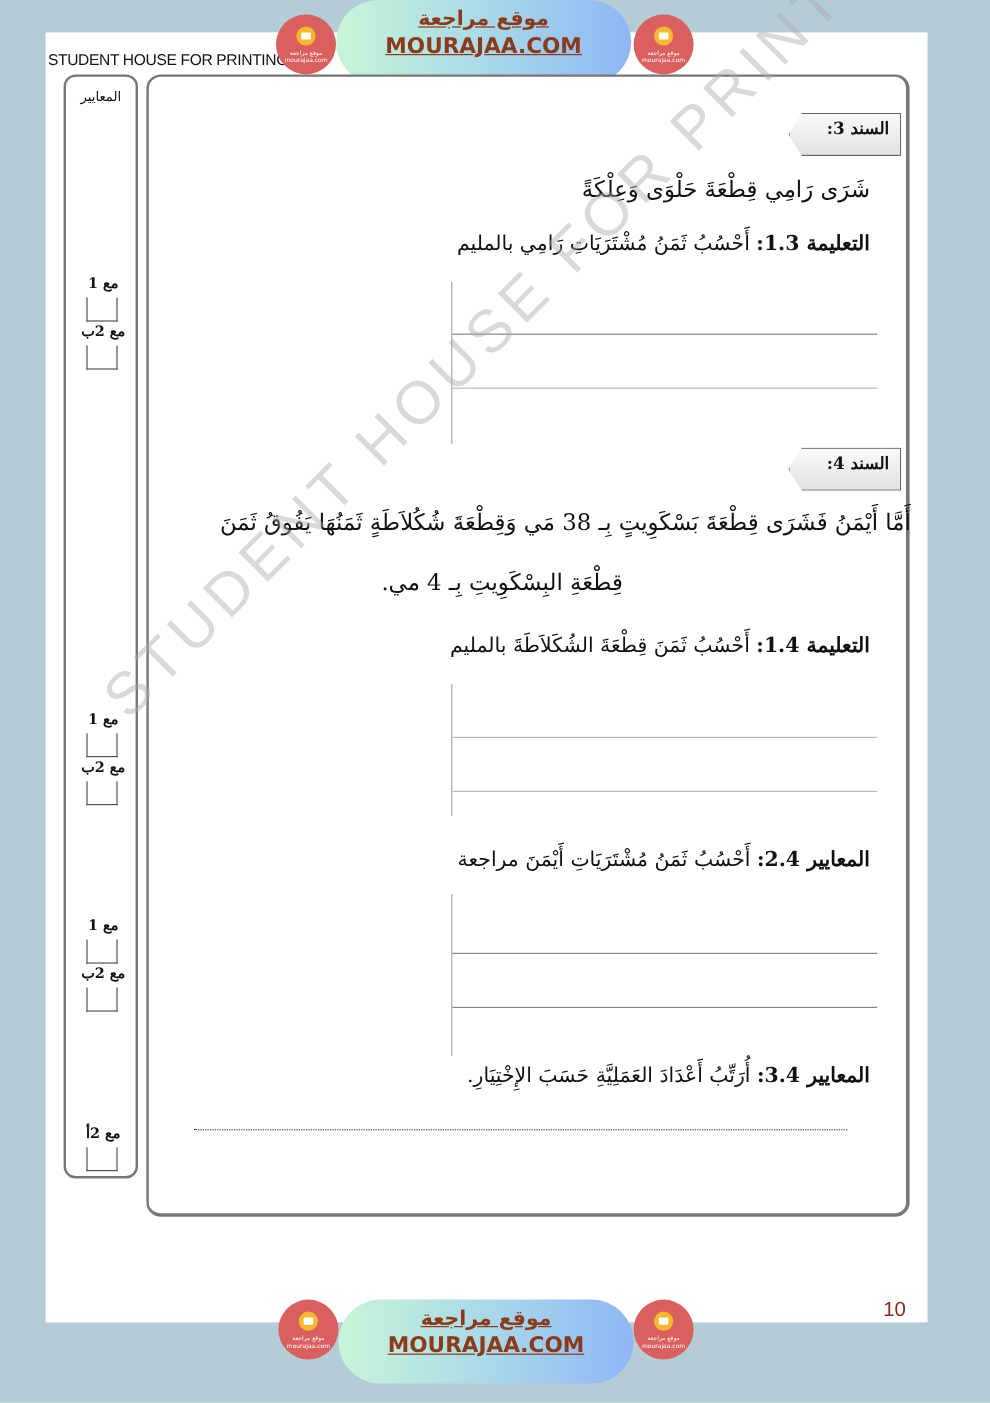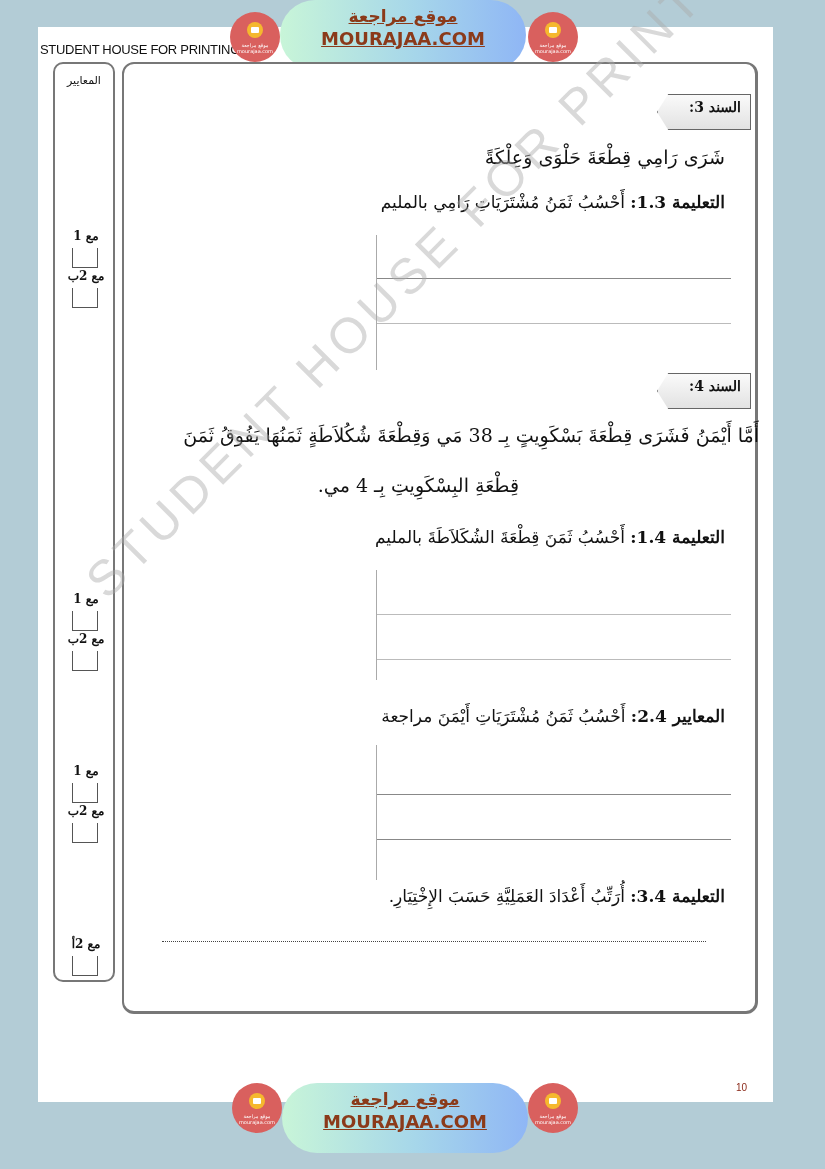--- a/index.html
+++ b/index.html
@@ -17,21 +17,21 @@
   .ar{position:absolute;direction:rtl;text-align:right;font-family:"DejaVu Serif",serif;color:#111;white-space:nowrap;}
   .ar-body{font-size:19px;}
   .ar-instr{font-size:17px;}
   .ar-instr b{font-weight:bold;}
   .answer-area{position:absolute;}
   .vline{position:absolute;width:1px;background:#aaa;}
   .hline{position:absolute;height:0;border-top:1px solid #888;}
   .hline.light{border-top:1px solid #bbb;}
   .dotted-line{position:absolute;height:0;border-top:1px dotted #444;}
   .watermark{position:absolute;left:95px;top:560px;font-family:"Liberation Sans",sans-serif;font-size:50px;color:rgba(170,170,170,0.45);letter-spacing:6px;transform:rotate(-45deg);transform-origin:left center;white-space:nowrap;}
-  .page-number{position:absolute;left:736px;top:1082px;font-family:"Liberation Sans",sans-serif;font-size:10px;color:#8b2a1a;}
+  .page-number{position:absolute;left:736px;top:1082px;font-family:"Liberation Sans",sans-serif;font-size:17px;color:#8b2a1a;}
   .brand-pill{position:absolute;width:246px;height:70px;border-radius:35px;background:linear-gradient(90deg,#c8f5d8,#a6d6ea 55%,#8fb6f5);text-align:center;}
   .brand-ar{font-family:"DejaVu Sans",sans-serif;font-weight:bold;font-size:17px;color:#8b3a1a;text-decoration:underline;margin-top:6px;direction:rtl;}
   .brand-en{font-family:"DejaVu Sans",sans-serif;font-weight:bold;font-size:18px;color:#8b3a1a;text-decoration:underline;margin-top:2px;}
   .brand-badge{position:absolute;width:50px;height:50px;border-radius:50%;background:#d9605e;}
   .badge-core{position:absolute;left:17px;top:10px;width:16px;height:16px;border-radius:50%;background:#f5b82e;}
   .badge-core::after{content:"";position:absolute;left:4px;top:5px;width:8px;height:6px;background:#fff;border-radius:1px;}
   .badge-text{position:absolute;left:0;top:30px;width:50px;text-align:center;font-size:5px;line-height:6px;color:#fff;font-family:"DejaVu Sans",sans-serif;}
 </style>
 </head>
 <body>
@@ -119,21 +119,21 @@
   <span>أَحْسُبُ ثَمَنُ مُشْتَرَيَاتِ أَيْمَنَ مراجعة</span>
 </div>
 
 <div class="answer-area">
   <div class="vline" style="left:376px;top:745px;height:135px;"></div>
   <div class="hline" style="left:377px;top:794px;width:354px;"></div>
   <div class="hline" style="left:377px;top:839px;width:354px;"></div>
 </div>
 
 <div class="ar ar-instr" style="right:100px;top:886px;">
-  <b>التعليمة 3.4:</b>
+  <b>المعايير 3.4:</b>
   <span>أُرَتِّبُ أَعْدَادَ العَمَلِيَّةِ حَسَبَ الإِخْتِيَارِ.</span>
 </div>
 
 <div class="dotted-line" style="left:162px;top:941px;width:544px;"></div>
 
 <div class="watermark">STUDENT HOUSE FOR PRINTING</div>
 
 <div class="page-number">10</div>
 
 <div class="brand-badge" style="left:232px;top:1083px;">

